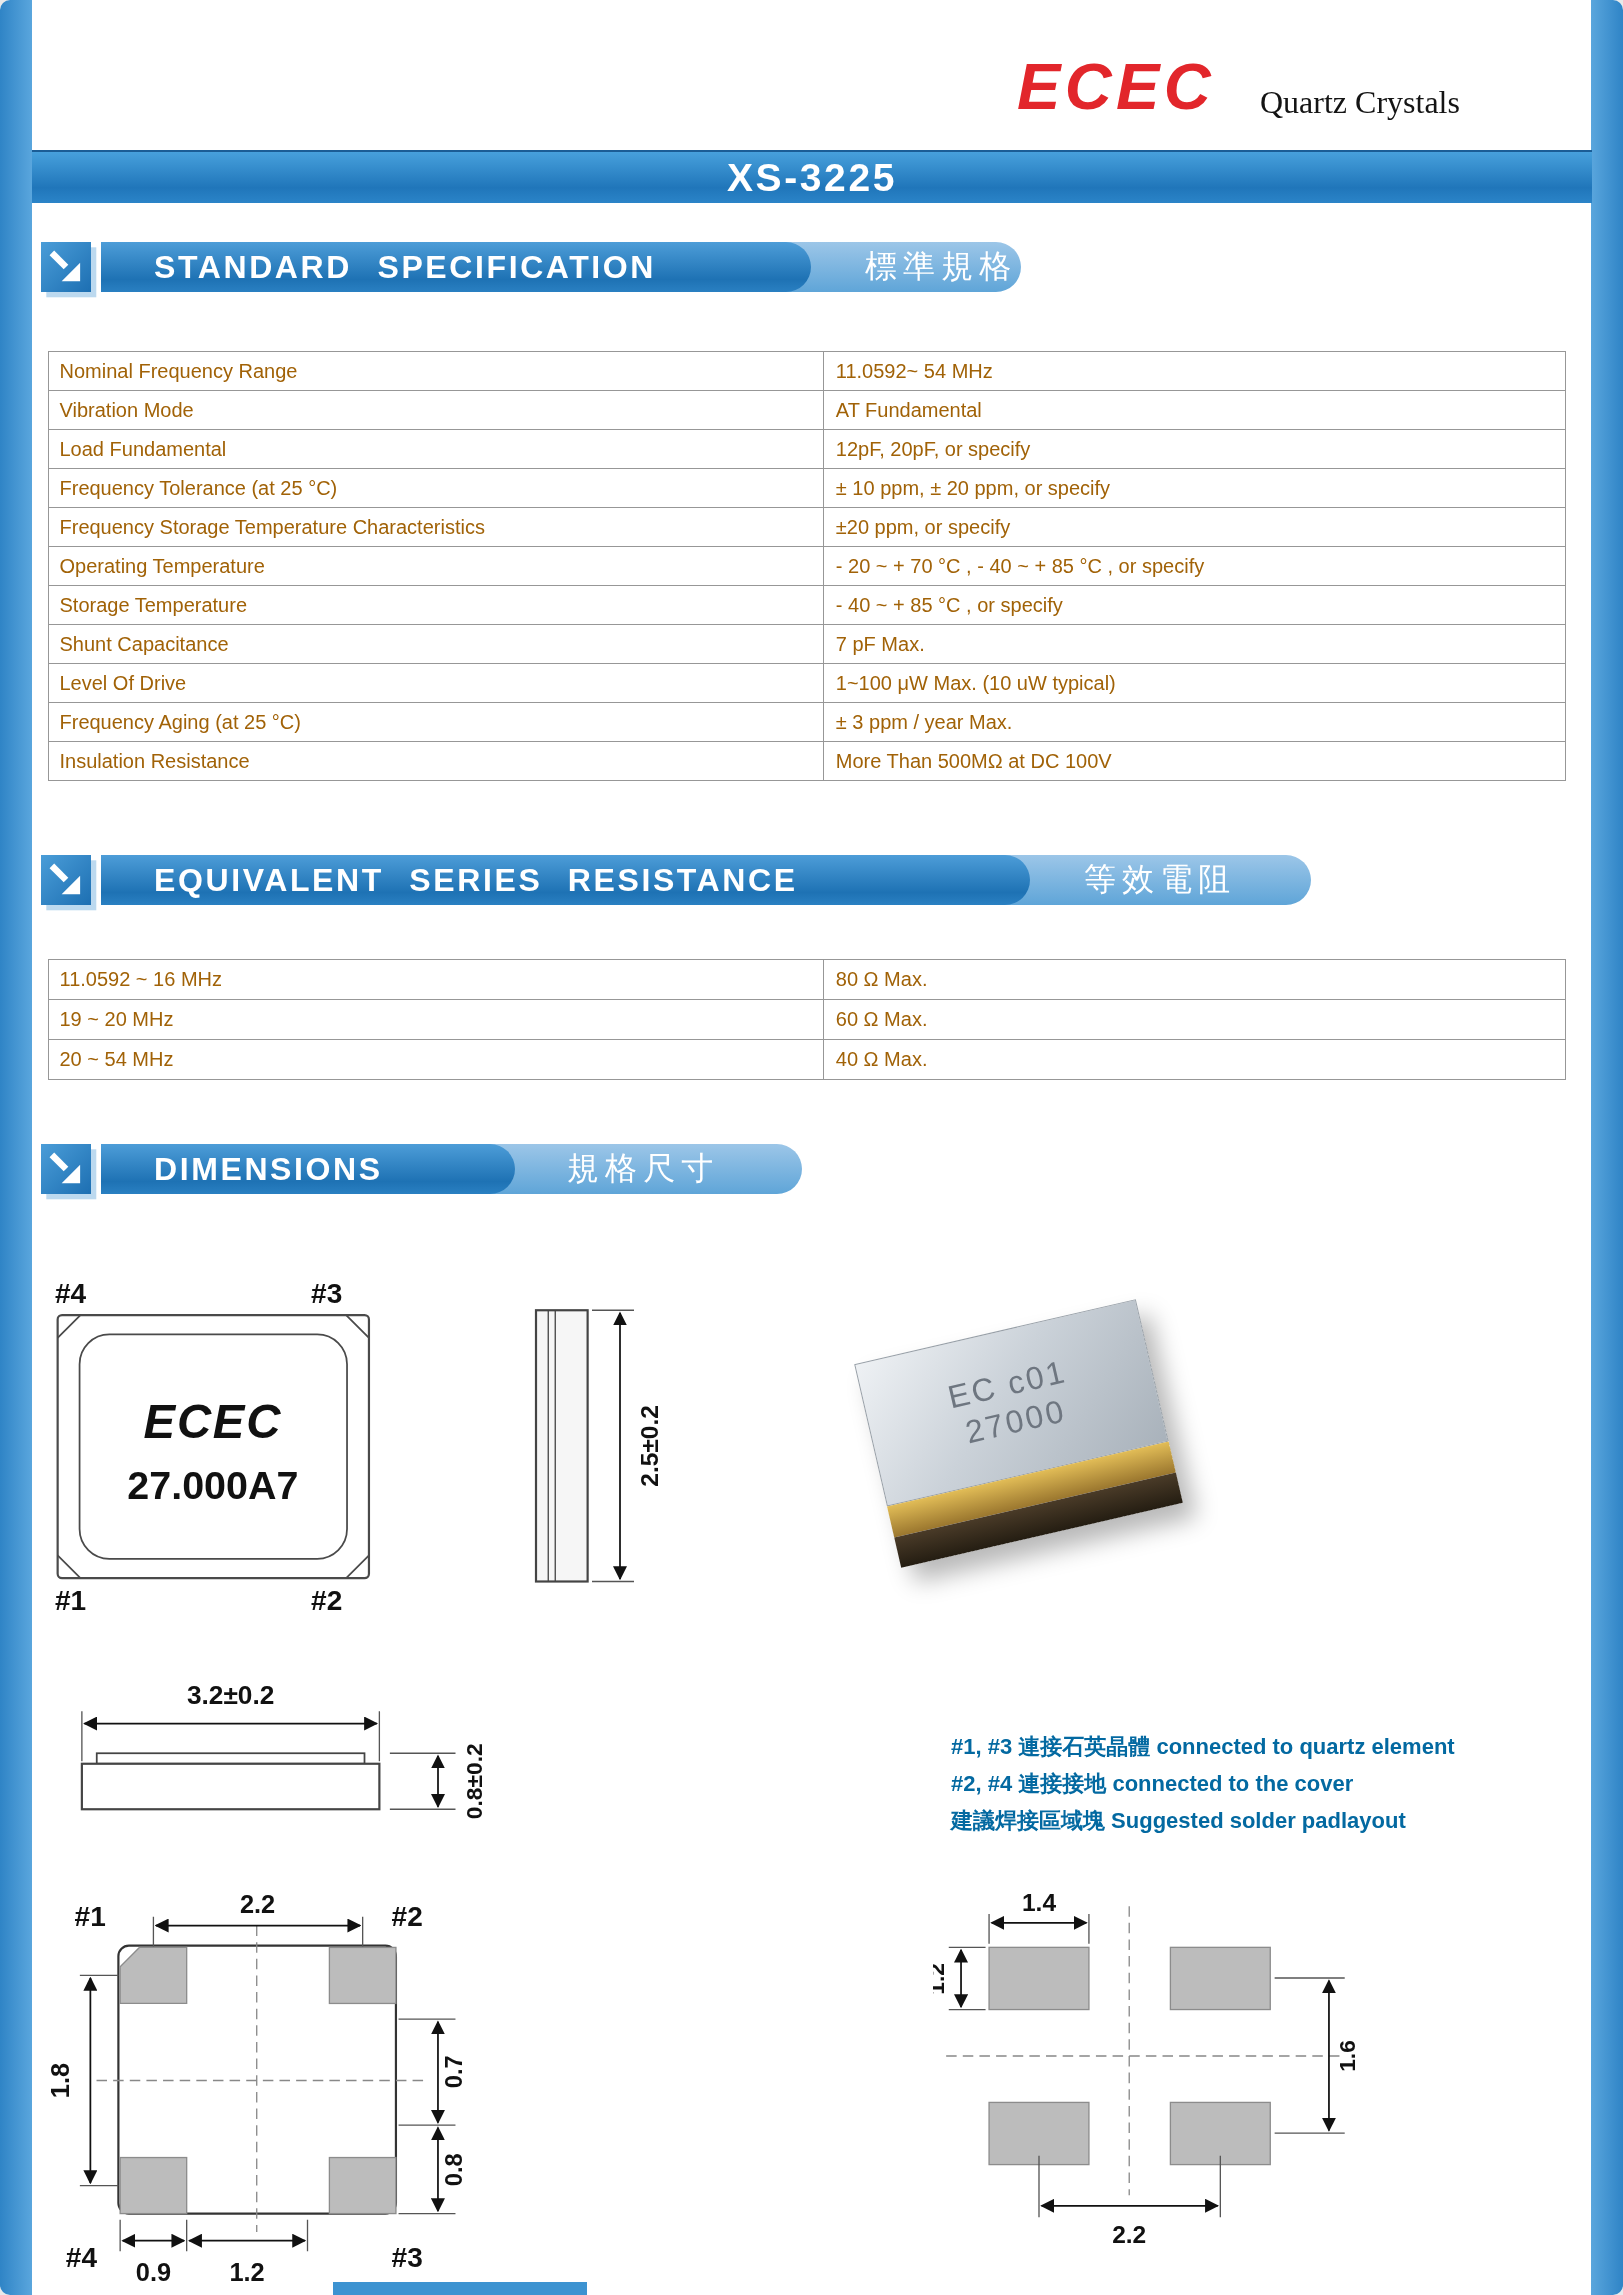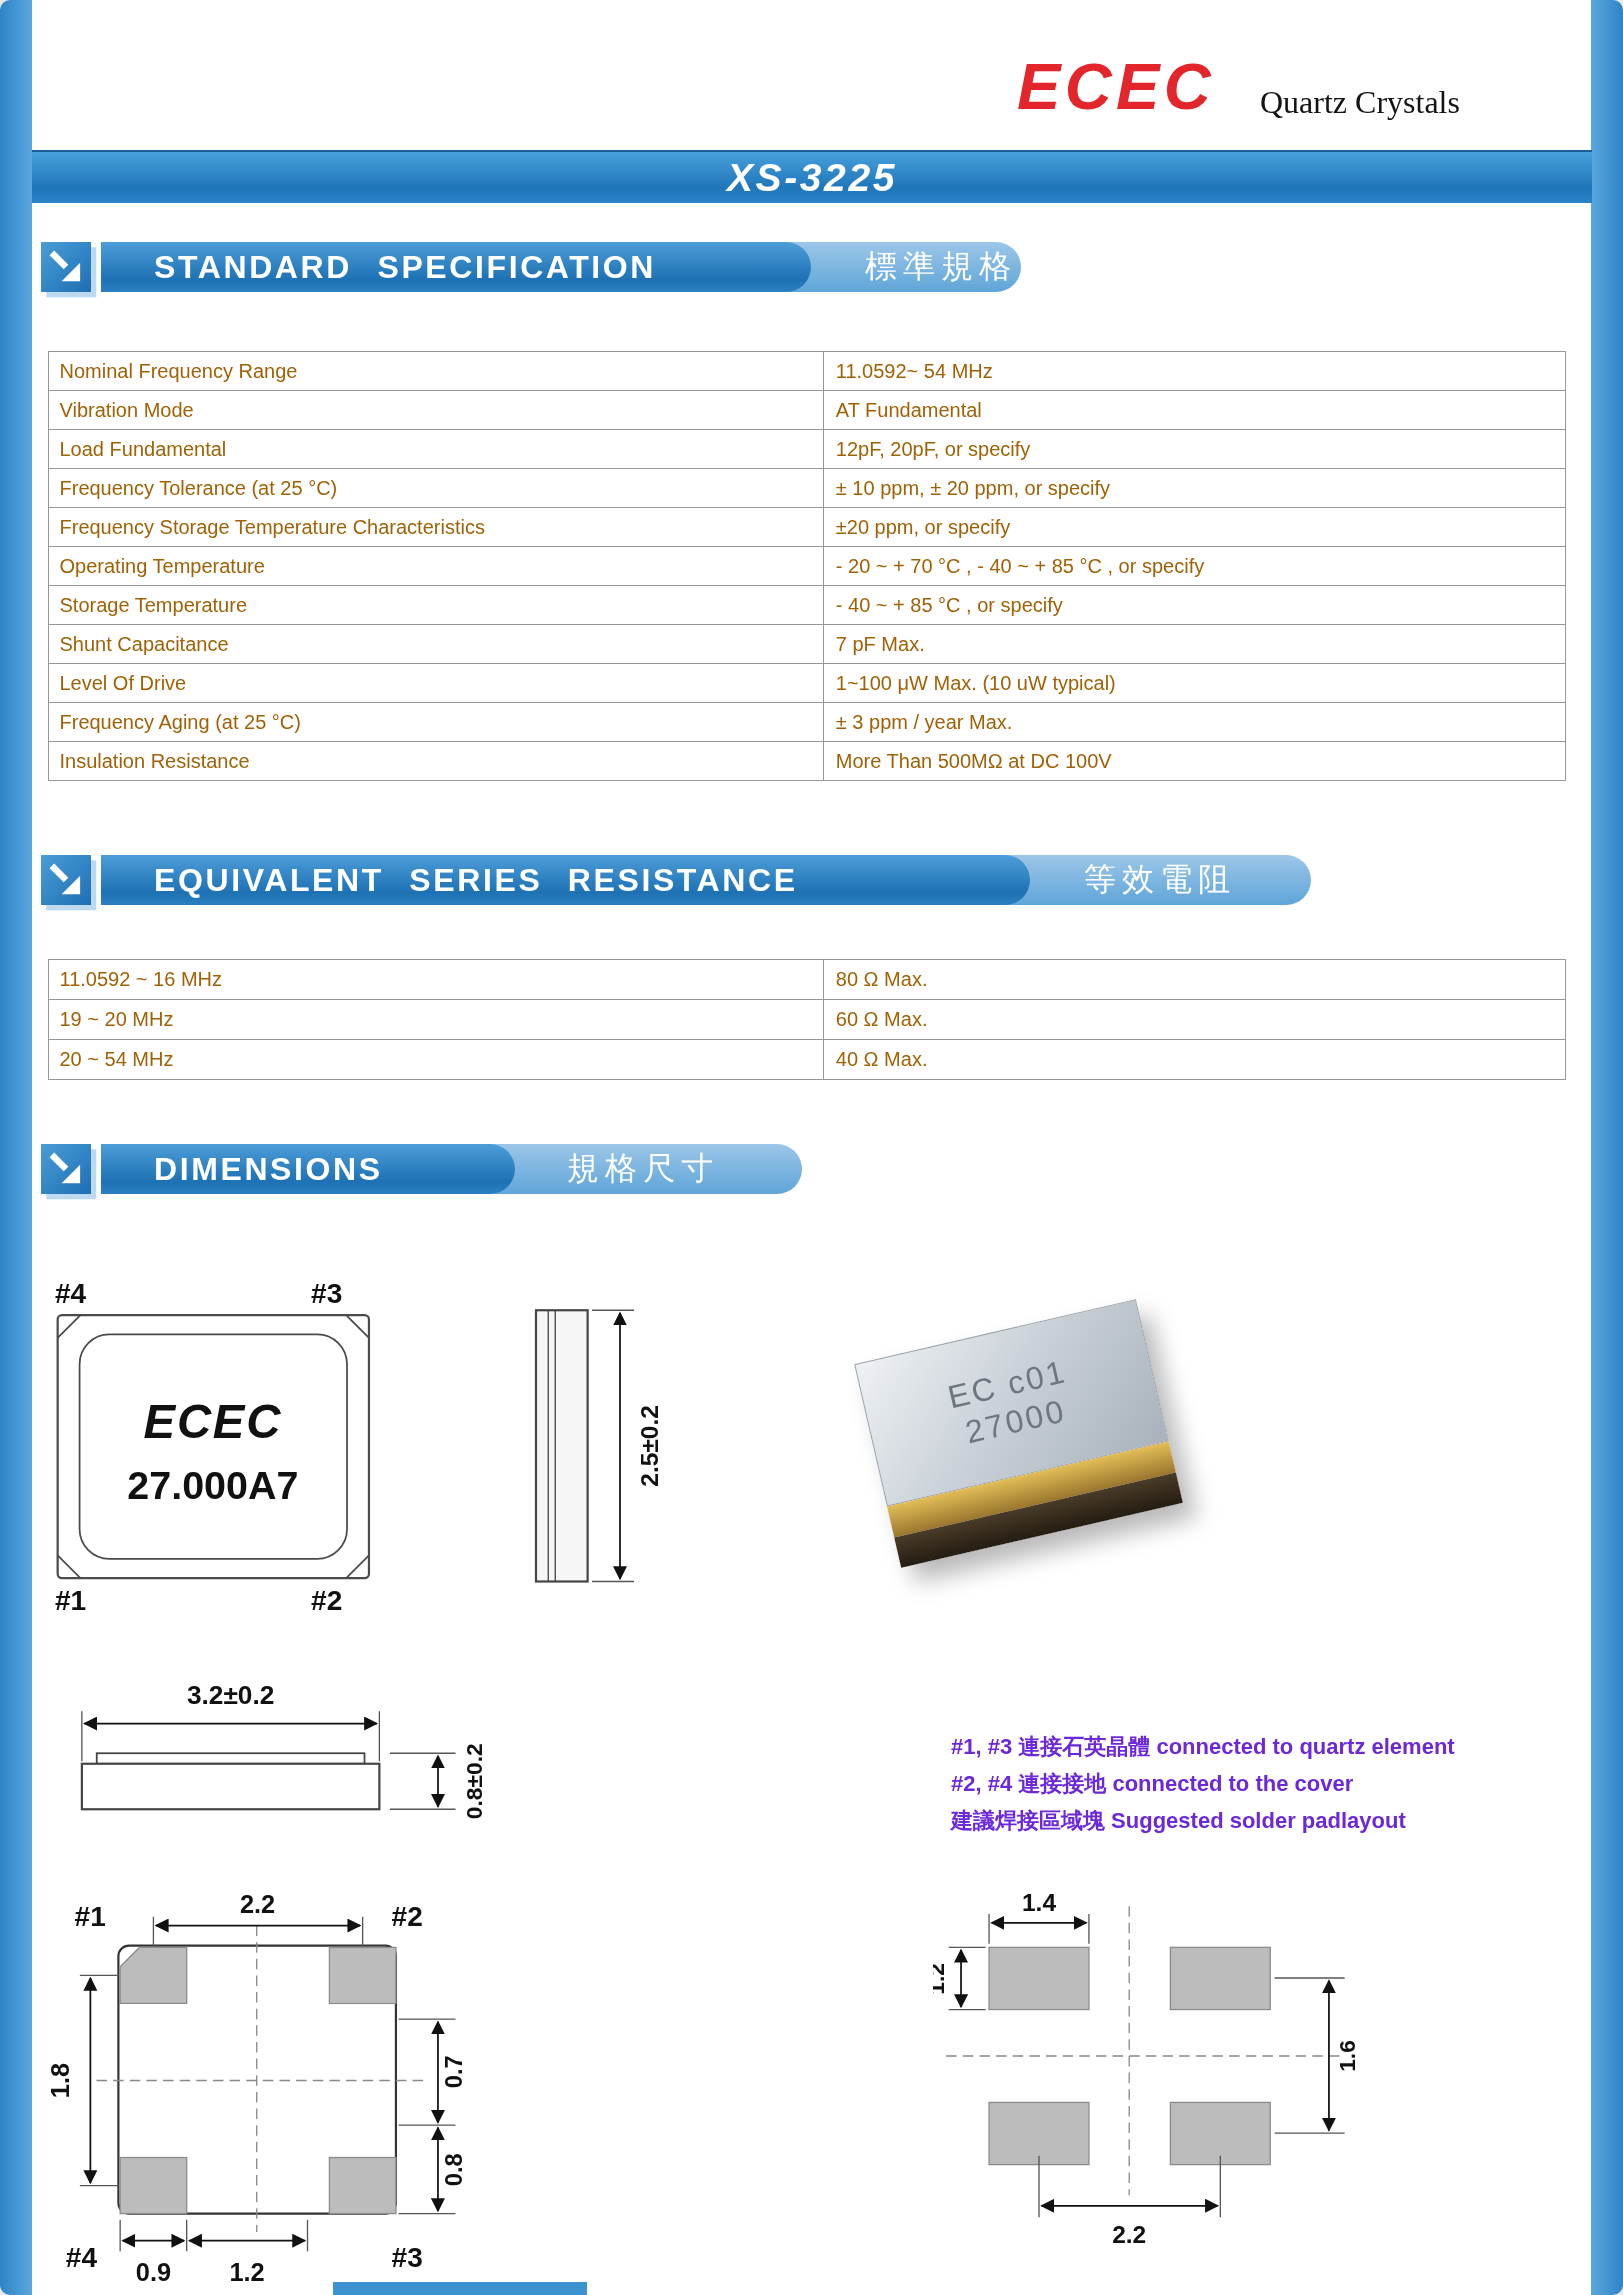--- a/index.html
+++ b/index.html
@@ -13,21 +13,21 @@
   .side-strip.right { right:0; background:linear-gradient(to left,#2f84c6,#5aa6dd); }
 
   
   .logo { position:absolute; left:1017px; top:54px; font-style:italic; font-weight:bold;
     font-size:65px; color:#e2262b; letter-spacing:4.4px; line-height:1; }
   .logo-subtitle { position:absolute; left:1260px; top:84px;
     font-family:"Liberation Serif",serif; font-size:32px; color:#141414; }
   .model-banner { position:absolute; left:32px; top:150px; width:1560px; height:51px;
     background:linear-gradient(to bottom,#47a0dc 0%,#2076ba 70%,#2b84c8 100%);
     border-top:2.6px solid #1b5d96; display:flex; align-items:center; justify-content:center; }
-  .model-banner span { color:#fff; font-weight:bold; font-size:39px; letter-spacing:2.6px;font-style:italic; }
+  .model-banner span { color:#fff; font-weight:bold; font-size:39px; letter-spacing:2.6px; }
 
   
   .sec { position:absolute; left:41px; height:50px; }
   .sec-icon { position:absolute; left:0; top:0; width:50px; height:50px;
     background:linear-gradient(135deg,#4a9dd8,#1d6fb2); box-shadow:5.3px 5.3px 0 #bcd9ef; }
   .sec-banner { position:absolute; left:60px; top:0; height:50px; }
   .sec-light { position:absolute; left:0; top:0; height:50px;
     background:linear-gradient(to bottom,#9cc6e8,#5fa5d8); border-radius:0 25.4px 25.4px 0; }
   .sec-dark { position:absolute; left:0; top:0; height:50px;
     background:linear-gradient(to bottom,#4d9dd8 0%,#1e72b4 75%,#2a80c2 100%);
@@ -60,21 +60,21 @@
     background:linear-gradient(135deg,#eef1f4 0%,#cbd2d9 45%,#a9b2bb 100%);
     border:0.9px solid #98a0a8; box-sizing:border-box;
     display:flex; flex-direction:column; align-items:center; justify-content:center; }
   .photo-top span { font-size:32px; color:#6e7680; letter-spacing:2.6px; line-height:1.2; }
   .photo-gold { position:absolute; left:0; top:70%; width:100%; height:15%;
     background:linear-gradient(to bottom,#e2bd57,#9a762e); }
   .photo-dark { position:absolute; left:0; top:85%; width:100%; height:15%;
     background:linear-gradient(to bottom,#4a3b28,#241d12); }
 
   .notes { position:absolute; left:951px; top:1728px; width:596px;
-    font-size:22px; font-weight:bold; color:#6d28d9; }
+    font-size:22px; font-weight:bold; color:#0369a1; }
   .notes .nline { line-height:37px; }
   .notes .nline.gap { }
 
   .footer-strip { position:absolute; left:333px; top:2282px; width:254px; height:13px;
     background:#3d93d1; }
 </style>
 </head>
 <body>
 
 <div class="page">

